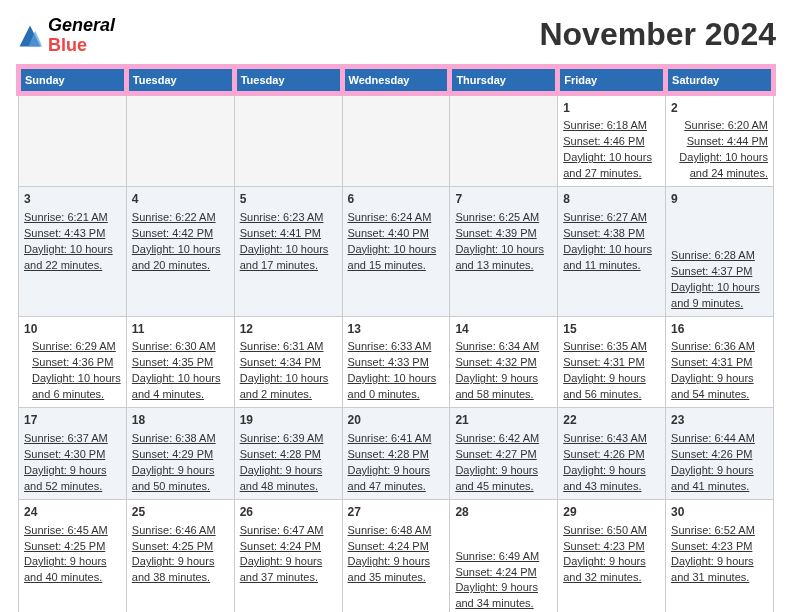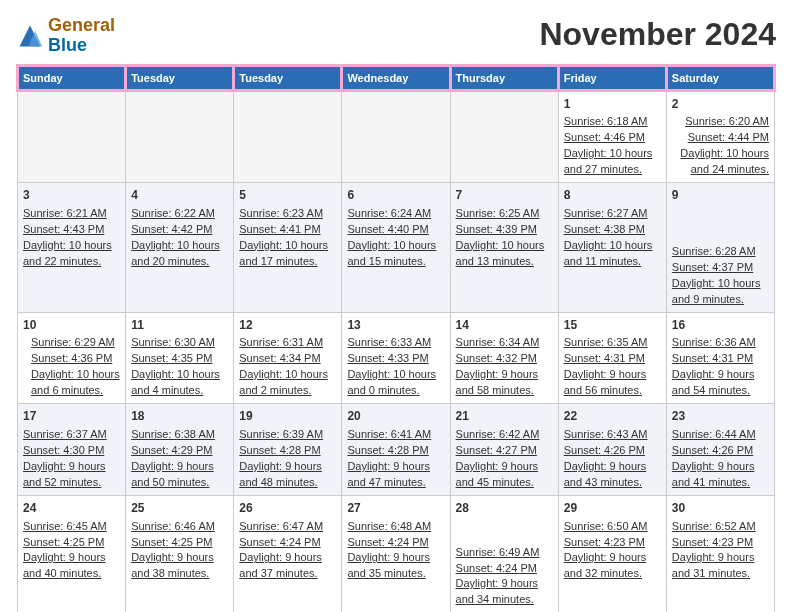--- a/index.html
+++ b/index.html
@@ -19,22 +19,22 @@
     .logo {
       display: flex;
       align-items: center;
       gap: 4px;
     }
     .logo-text {
       font-size: 18px;
       font-weight: bold;
       line-height: 1.1;
     }
-    .logo-text .general { color: #a16207; }
-    .logo-text .blue { color: #0369a1; }
+    .logo-text .general { color: #000000; font-style: italic; }
+    .logo-text .blue { color: #ef4444; }
     .logo-icon {
       width: 28px;
       height: 28px;
     }
     .title-block {
       text-align: right;
     }
     .month-title {
       font-size: 32px;
       font-weight: bold;
@@ -50,21 +50,21 @@
       border-collapse: collapse;
       font-size: 10.5px;
     }
     .calendar th {
       background: #2a6db5;
       color: #fff;
       padding: 5px 4px;
       text-align: left;
       font-size: 11px;
       font-weight: bold;
-      border: 3px solid #f9a8d4;
+      border: 5px solid #f9a8d4;
     }
     .calendar td {
       vertical-align: top;
       padding: 4px 5px;
       border: 1px solid #ccc;
       width: 14.28%;
       height: 80px;
       background: #fff;
       color: #333;
       line-height: 1.4;

